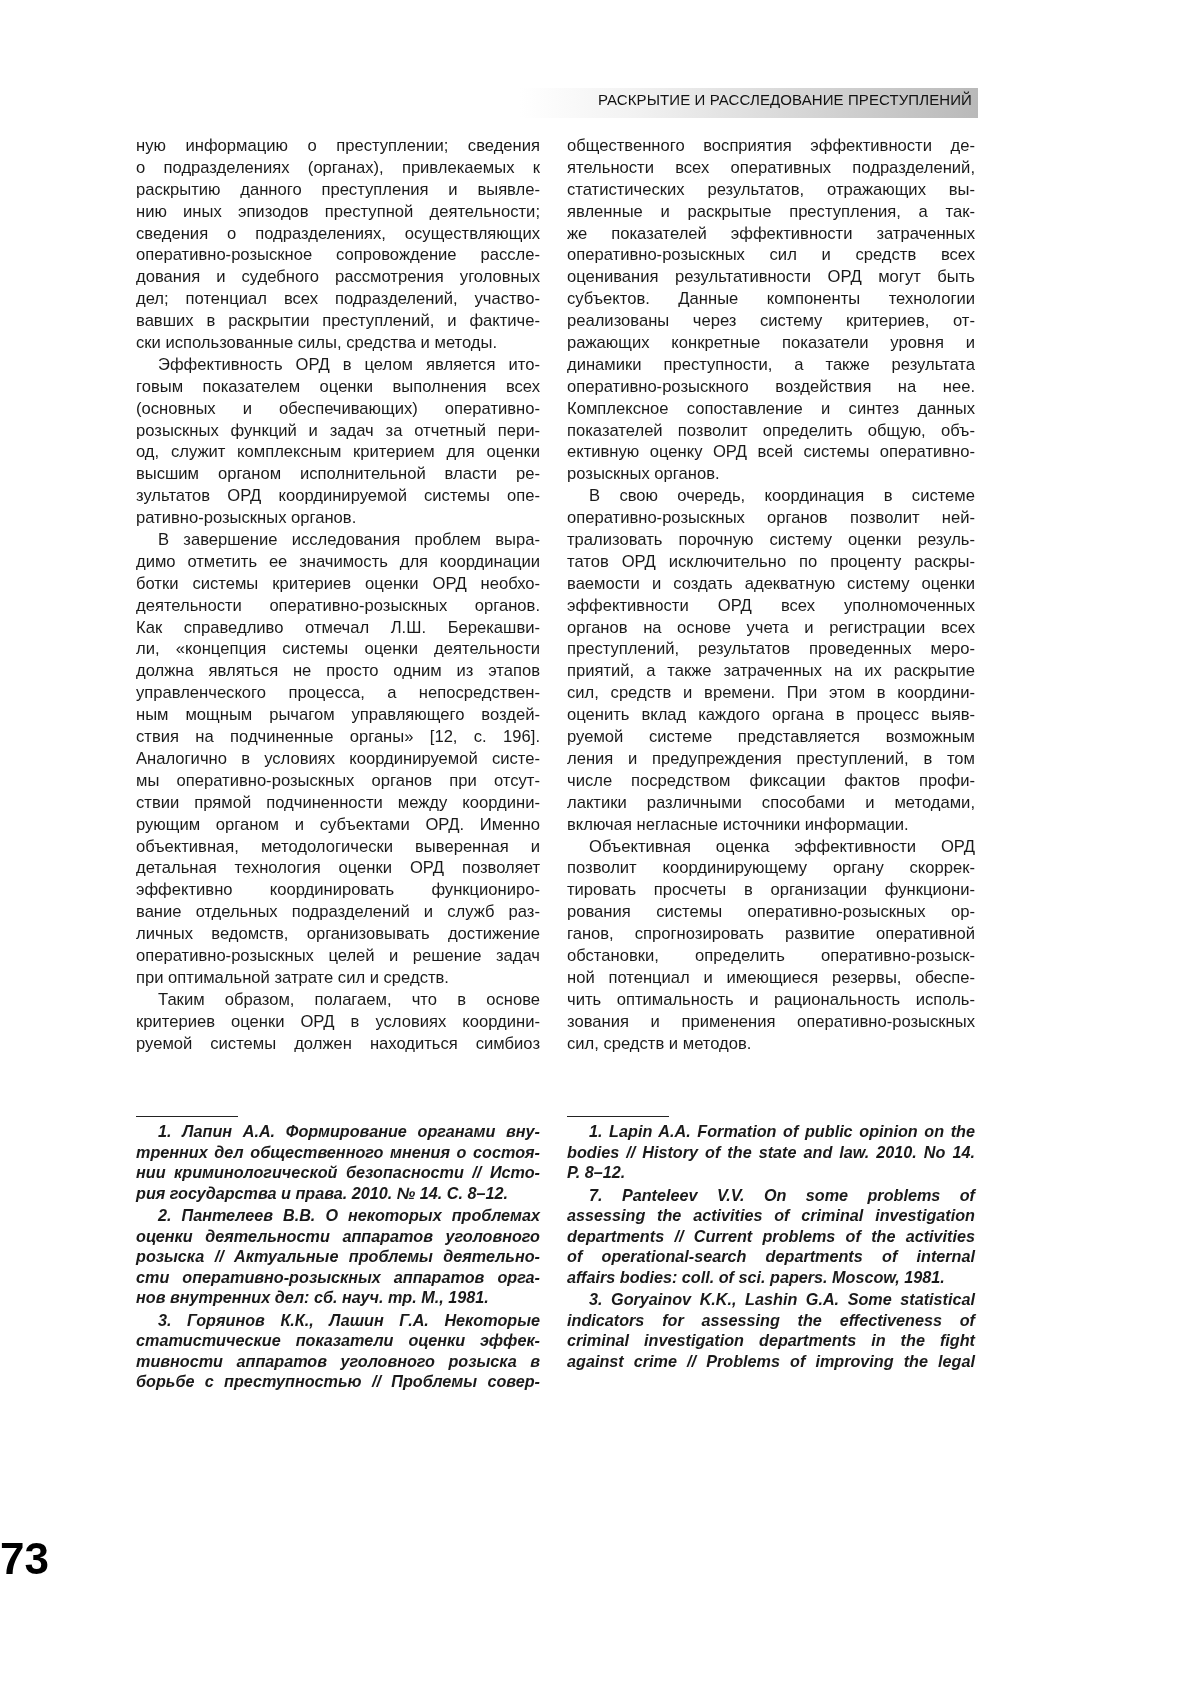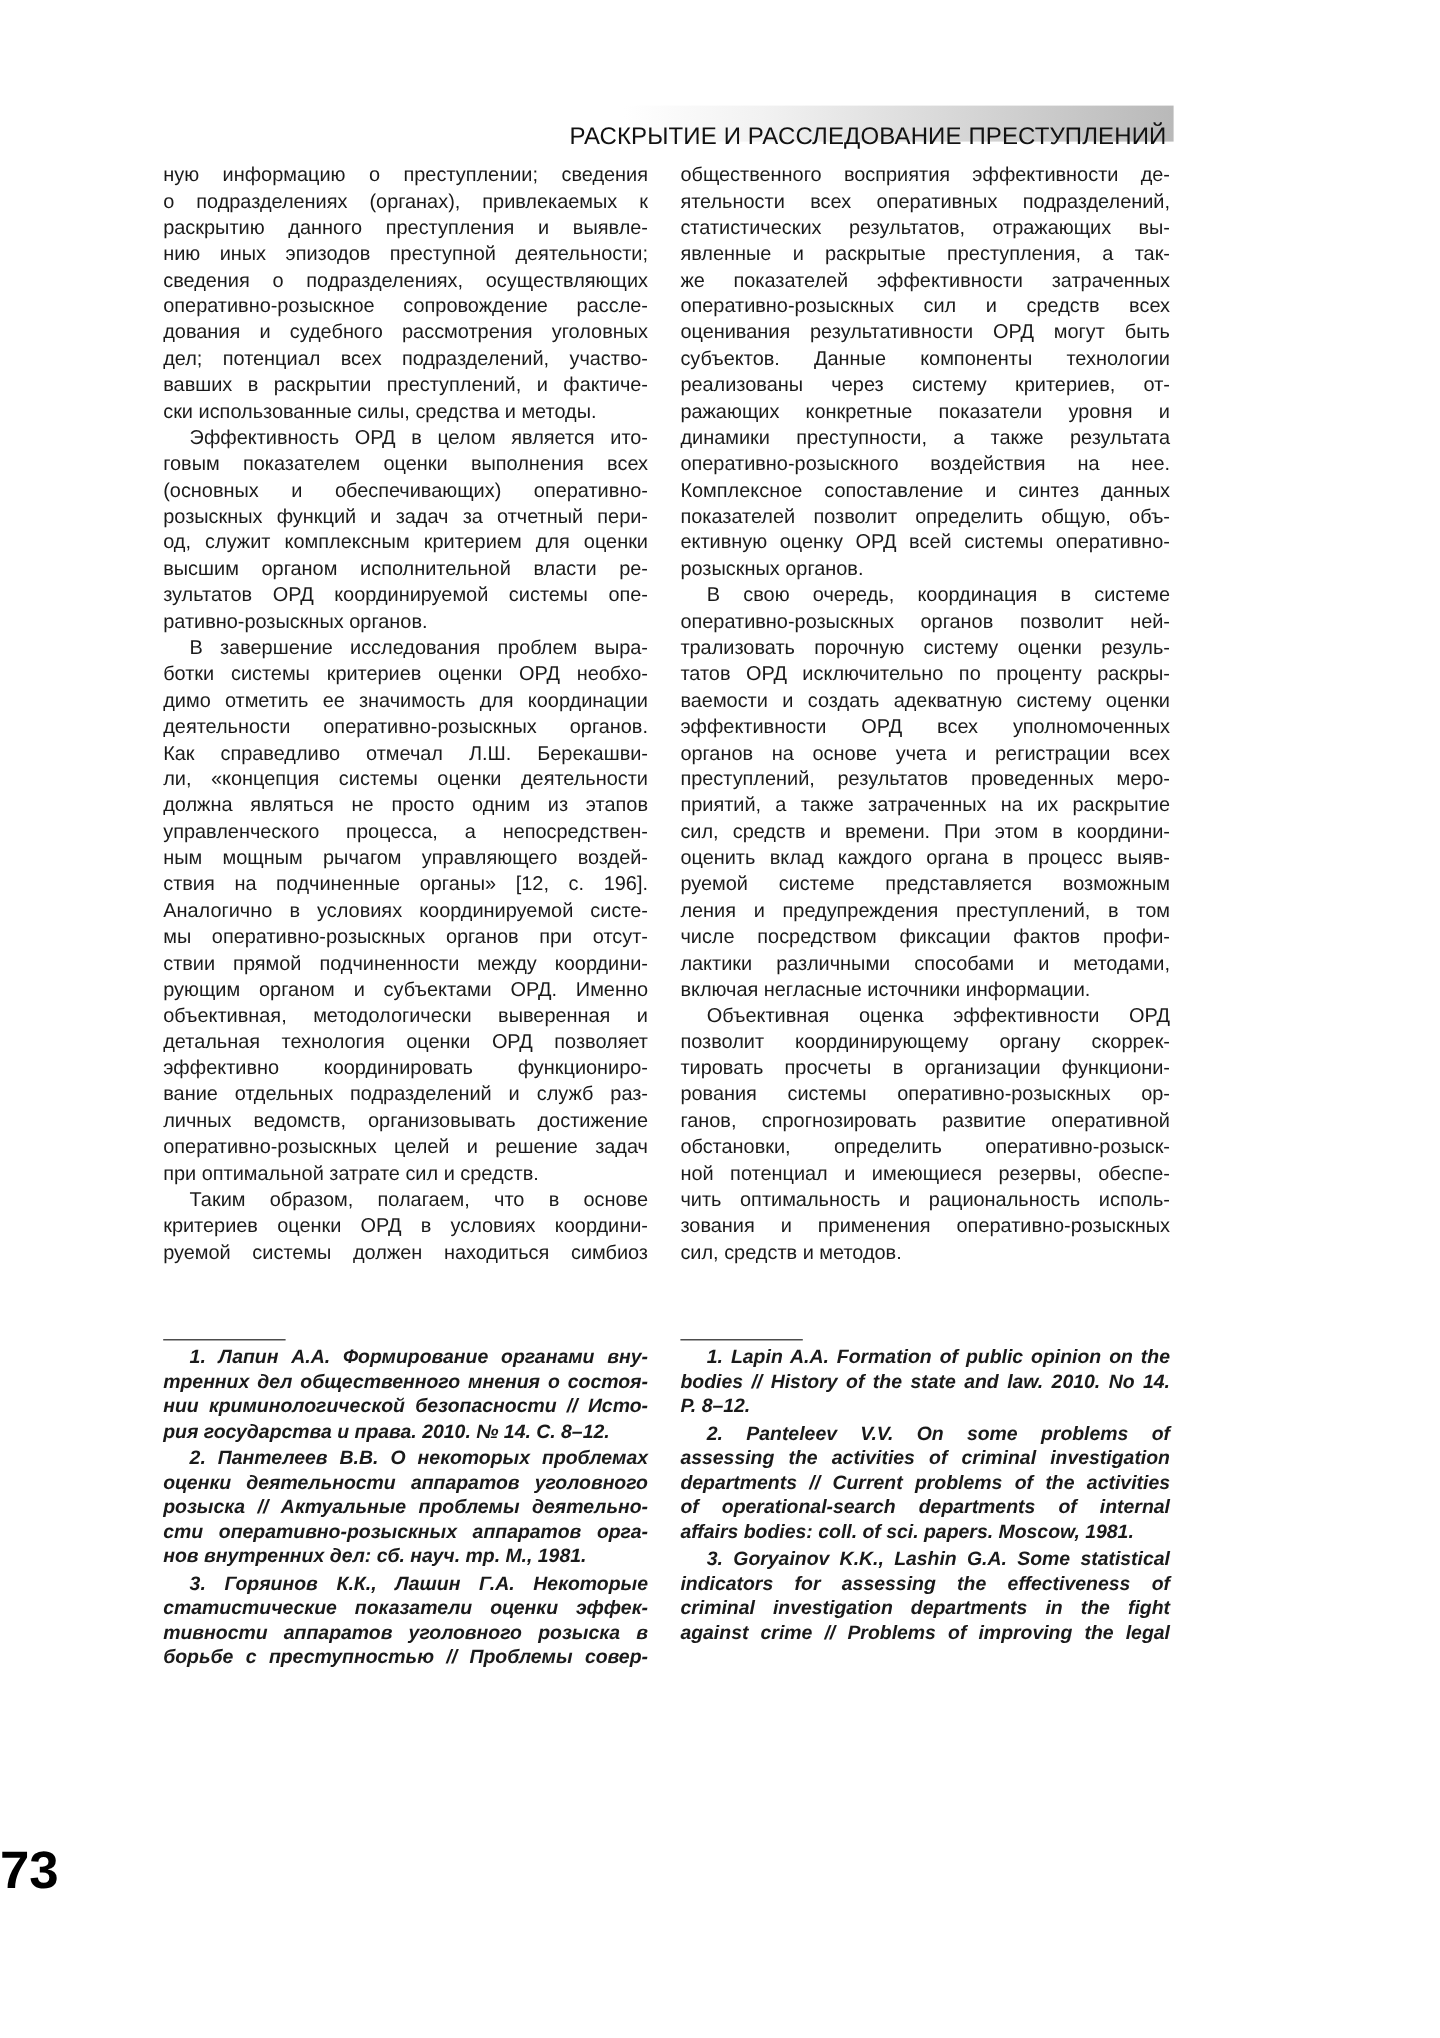--- a/index.html
+++ b/index.html
@@ -4,22 +4,22 @@
 <style>
   html, body { margin: 0; padding: 0; background: #ffffff; }
   body { width: 1200px; height: 1698px; position: relative; overflow: hidden;
          font-family: "Liberation Sans", sans-serif; color: #1a1a1a; }
 
   .running-header {
     position: absolute; left: 520px; top: 88px; width: 458px; height: 30px;
     background: linear-gradient(to right, #ffffff 0%, #f2f2f2 25%, #d0d0d0 70%, #b9b9b9 100%);
   }
   .running-header-text {
-    position: absolute; right: 6px; top: 15px;
-    font-size: 20px; letter-spacing: 0.1px; color: #111; white-space: nowrap;
+    position: absolute; right: 6px; top: 3px;
+    font-size: 15px; letter-spacing: 0.1px; color: #111; white-space: nowrap;
   }
 
   .col { position: absolute; top: 135px; width: 404px; }
   .col-left { left: 136px; }
   .col-right { left: 567px; width: 408px; }
 
   .line {
     font-size: 16.6px; line-height: 21.9px; height: 21.9px;
     text-align: justify; text-align-last: justify; white-space: nowrap; overflow: visible;
     display: block;
@@ -64,22 +64,22 @@
     <span class="line last">ски использованные силы, средства и методы.</span>
     <span class="line indent">Эффективность ОРД в целом является ито-</span>
     <span class="line">говым показателем оценки выполнения всех</span>
     <span class="line">(основных и обеспечивающих) оперативно-</span>
     <span class="line">розыскных функций и задач за отчетный пери-</span>
     <span class="line">од, служит комплексным критерием для оценки</span>
     <span class="line">высшим органом исполнительной власти ре-</span>
     <span class="line">зультатов ОРД координируемой системы опе-</span>
     <span class="line last">ративно-розыскных органов.</span>
     <span class="line indent">В завершение исследования проблем выра-</span>
+    <span class="line">димо отметить ее значимость для координации</span>
     <span class="line">ботки системы критериев оценки ОРД необхо-</span>
-    <span class="line">димо отметить ее значимость для координации</span>
     <span class="line">деятельности оперативно-розыскных органов.</span>
     <span class="line">Как справедливо отмечал Л.Ш. Берекашви-</span>
     <span class="line">ли, «концепция системы оценки деятельности</span>
     <span class="line">должна являться не просто одним из этапов</span>
     <span class="line">управленческого процесса, а непосредствен-</span>
     <span class="line">ным мощным рычагом управляющего воздей-</span>
     <span class="line">ствия на подчиненные органы» [12, с. 196].</span>
     <span class="line">Аналогично в условиях координируемой систе-</span>
     <span class="line">мы оперативно-розыскных органов при отсут-</span>
     <span class="line">ствии прямой подчиненности между координи-</span>
@@ -170,21 +170,21 @@
 <div class="fn-col fn-right">
   <div class="fn-rule"></div>
   <div id="fn-right-body">
       <div>
         <span class="fn-line indent">1. Lapin A.A. Formation of public opinion on the</span>
         <span class="fn-line">bodies // History of the state and law. 2010. No 14.</span>
         <span class="fn-line last">P. 8–12.</span>
       </div>
       <div class="fn-gap"></div>
       <div>
-        <span class="fn-line indent">2. Panteleev V.V. On some problems of</span>
+        <span class="fn-line indent">7. Panteleev V.V. On some problems of</span>
         <span class="fn-line">assessing the activities of criminal investigation</span>
         <span class="fn-line">departments // Current problems of the activities</span>
         <span class="fn-line">of operational-search departments of internal</span>
         <span class="fn-line last">affairs bodies: coll. of sci. papers. Moscow, 1981.</span>
       </div>
       <div class="fn-gap"></div>
       <div>
         <span class="fn-line indent">3. Goryainov K.K., Lashin G.A. Some statistical</span>
         <span class="fn-line">indicators for assessing the effectiveness of</span>
         <span class="fn-line">criminal investigation departments in the fight</span>

